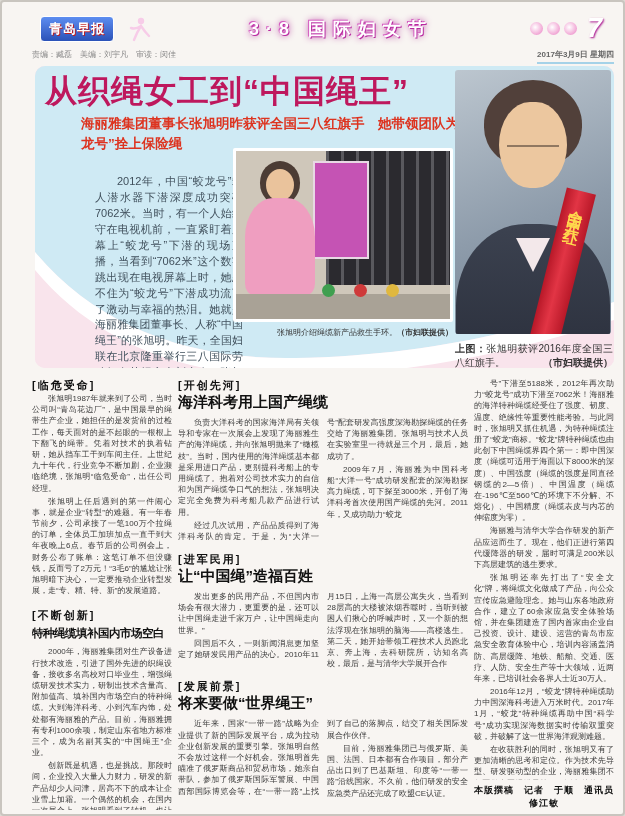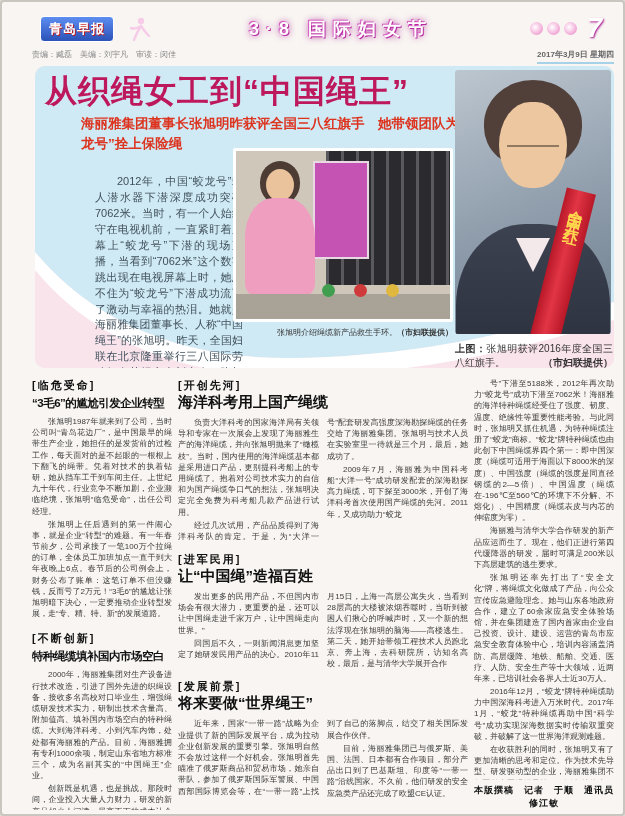--- a/index.html
+++ b/index.html
@@ -159,21 +159,20 @@
       <b>上图：</b><span>张旭明获评2016年度全国三八红旗手。</span>
       <b class="credit">（市妇联提供）</b>
     </div>
   </div>
 
   <div class="bottom">
 
     <div class="colA">
       <div class="sec">
         <div class="tag">[临危受命]</div>
-        <div class="hl">“3毛6”的尴尬引发企业转型</div>
         <p>张旭明1987年就来到了公司，当时公司叫“青岛花边厂”，是中国最早的绳带生产企业，她担任的是发货前的过检工作，每天面对的是不起眼的一根根上下翻飞的绳带。凭着对技术的执着钻研，她从挡车工干到车间主任。上世纪九十年代，行业竞争不断加剧，企业濒临绝境，张旭明“临危受命”，出任公司经理。</p>
         <p>张旭明上任后遇到的第一件闹心事，就是企业“转型”的难题。有一年春节前夕，公司承接了一笔100万个拉绳的订单，全体员工加班加点一直干到大年夜晚上6点。春节后的公司例会上，财务公布了账单：这笔订单不但没赚钱，反而亏了2万元！“3毛6”的尴尬让张旭明暗下决心，一定要推动企业转型发展，走“专、精、特、新”的发展道路。</p>
       </div>
       <div class="sec">
         <div class="tag">[不断创新]</div>
         <div class="hl">特种绳缆填补国内市场空白</div>
         <p>2000年，海丽雅集团对生产设备进行技术改造，引进了国外先进的织绳设备，接收多名高校对口毕业生，增强绳缆研发技术实力，研制出技术含量高、附加值高、填补国内市场空白的特种绳缆。大到海洋科考、小到汽车内饰，处处都有海丽雅的产品。目前，海丽雅拥有专利1000余项，制定山东省地方标准三个，成为名副其实的“中国绳王”企业。</p>
         <p>创新既是机遇，也是挑战。那段时间，企业投入大量人力财力，研发的新产品却少人问津，居高不下的成本让企业雪上加霜。一个偶然的机会，在国内一次展会上，张旭明看到了转机，也让海丽雅与海洋科考结下了缘分。</p>
       </div>
     </div>

